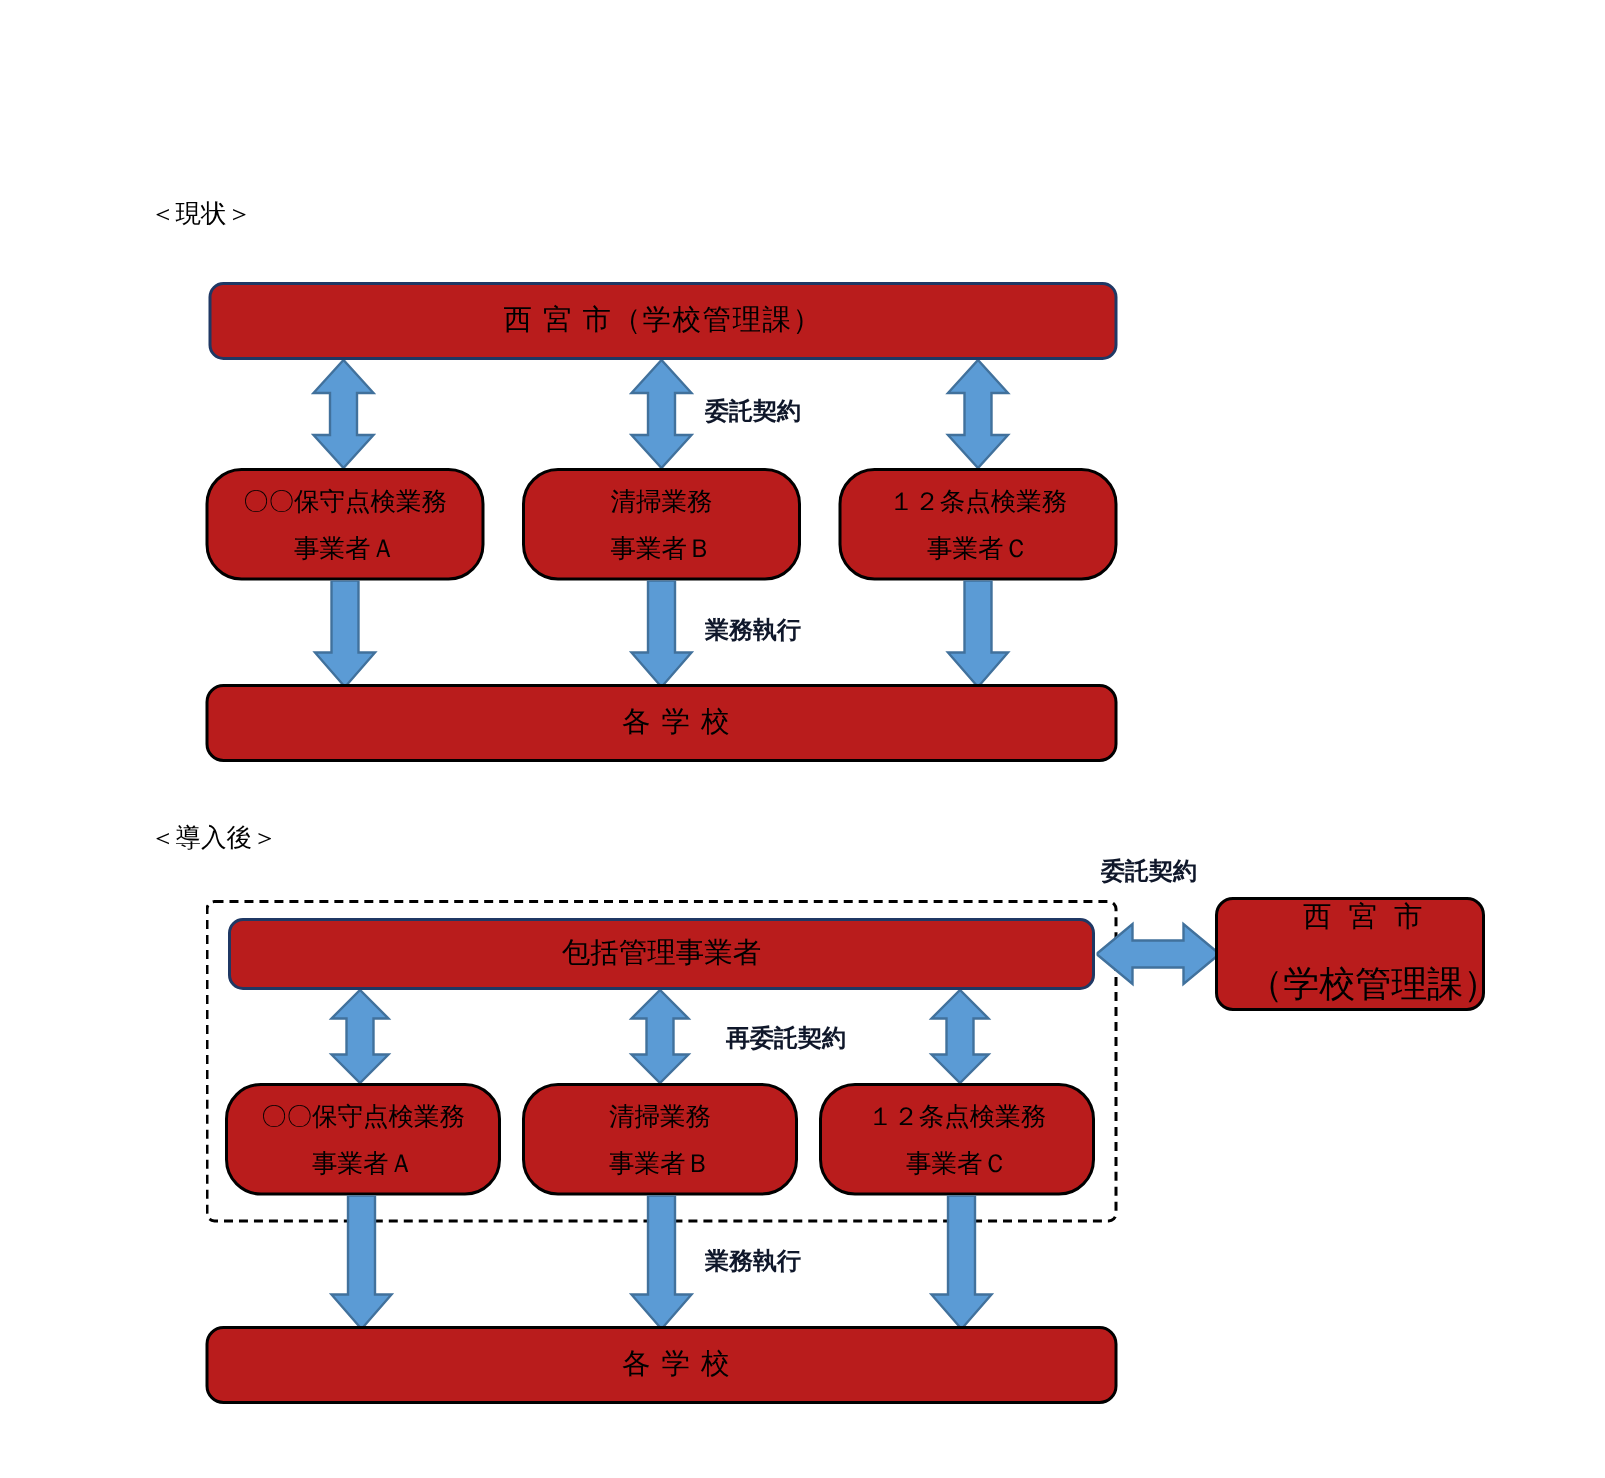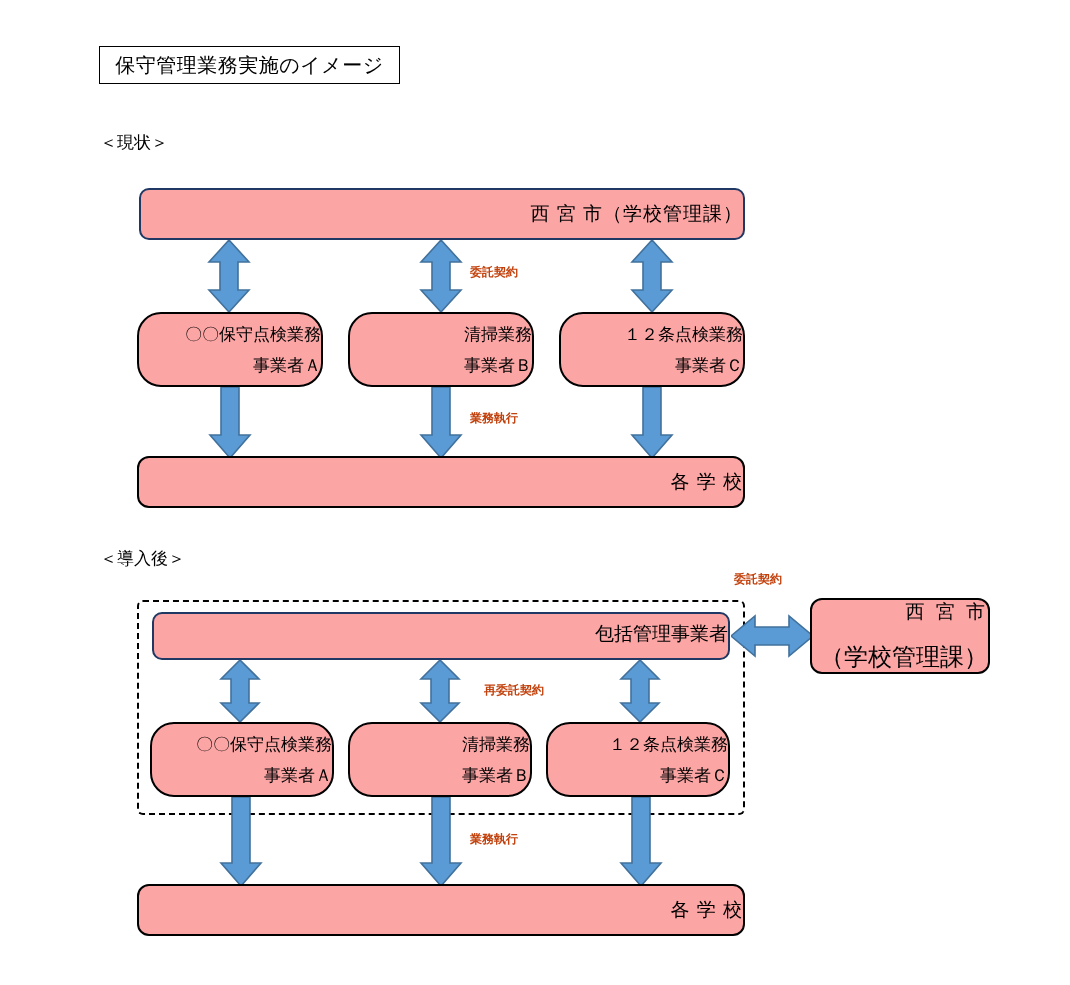--- a/index.html
+++ b/index.html
@@ -44,24 +44,24 @@
     font-size: 17px;
     white-space: nowrap;
   }
   .section-label.s1 { left: 100px; top: 131px; }
   .section-label.s2 { left: 100px; top: 547px; }
 
   
   .box {
     position: absolute;
     box-sizing: border-box;
-    background: #fca5a5;
+    background: #b91c1c;
     display: flex;
     flex-direction: column;
-    align-items: flex-end;
+    align-items: center;
     justify-content: center;
     text-align: center;
   }
   .box .line {
     font-size: 19px;
     white-space: nowrap;
     line-height: 1.05;
   }
   .box.blue {
     border: 2px solid #1F3864;
@@ -96,34 +96,31 @@
 
   
   .arrow {
     position: absolute;
   }
   .arrow svg { display: block; }
 
   
   .conn-label {
     position: absolute;
-    font-size: 12px;
+    font-size: 16px;
     font-weight: bold;
     white-space: nowrap;
-    color: #c2410c;
+    color: #0f172a;
   }
 </style>
 </head>
 <body>
 
 <div id="page">
 
-  <div class="title-box">
-    <span class="t">保守管理業務実施のイメージ</span>
-  </div>
 
   <div class="section-label s1">＜現状＞</div>
 
   <div class="box blue" style="left:139px; top:188px; width:606px; height:52px;">
     <span class="line wide-text">西 宮 市（学校管理課）</span>
   </div>
 
   <div class="arrow" style="left:207px; top:240px;">
     <svg width="44" height="72" viewBox="0 0 44 72">
       <polygon points="22,0 42,22 31,22 31,50 42,50 22,72 2,50 13,50 13,22 2,22" fill="#5B9BD5" stroke="#41719C" stroke-width="1.6"></polygon>
@@ -174,21 +171,21 @@
   <div class="conn-label" style="left:470px; top:410px;">業務執行</div>
 
   <div class="box black" style="left:137px; top:456px; width:608px; height:52px;">
     <span class="line wide-text">各 学 校</span>
   </div>
 
   <div class="section-label s2">＜導入後＞</div>
 
   <div class="dashed-group" style="left:137px; top:600px; width:608px; height:215px;"></div>
 
-  <div class="box blue" style="left:152px; top:612px; width:578px; height:48px;font-family:Liberation Mono, monospace;">
+  <div class="box blue" style="left:152px; top:612px; width:578px; height:48px;">
     <span class="line" style="font-size:19px;">包括管理事業者</span>
   </div>
 
   <div class="arrow" style="left:731px; top:612px;">
     <svg width="82" height="48" viewBox="0 0 82 48">
       <polygon points="0,24 24,4 24,15 58,15 58,4 82,24 58,44 58,33 24,33 24,44" fill="#5B9BD5" stroke="#41719C" stroke-width="1.6"></polygon>
     </svg>
   </div>
 
   <div class="conn-label" style="left:734px; top:571px;">委託契約</div>

